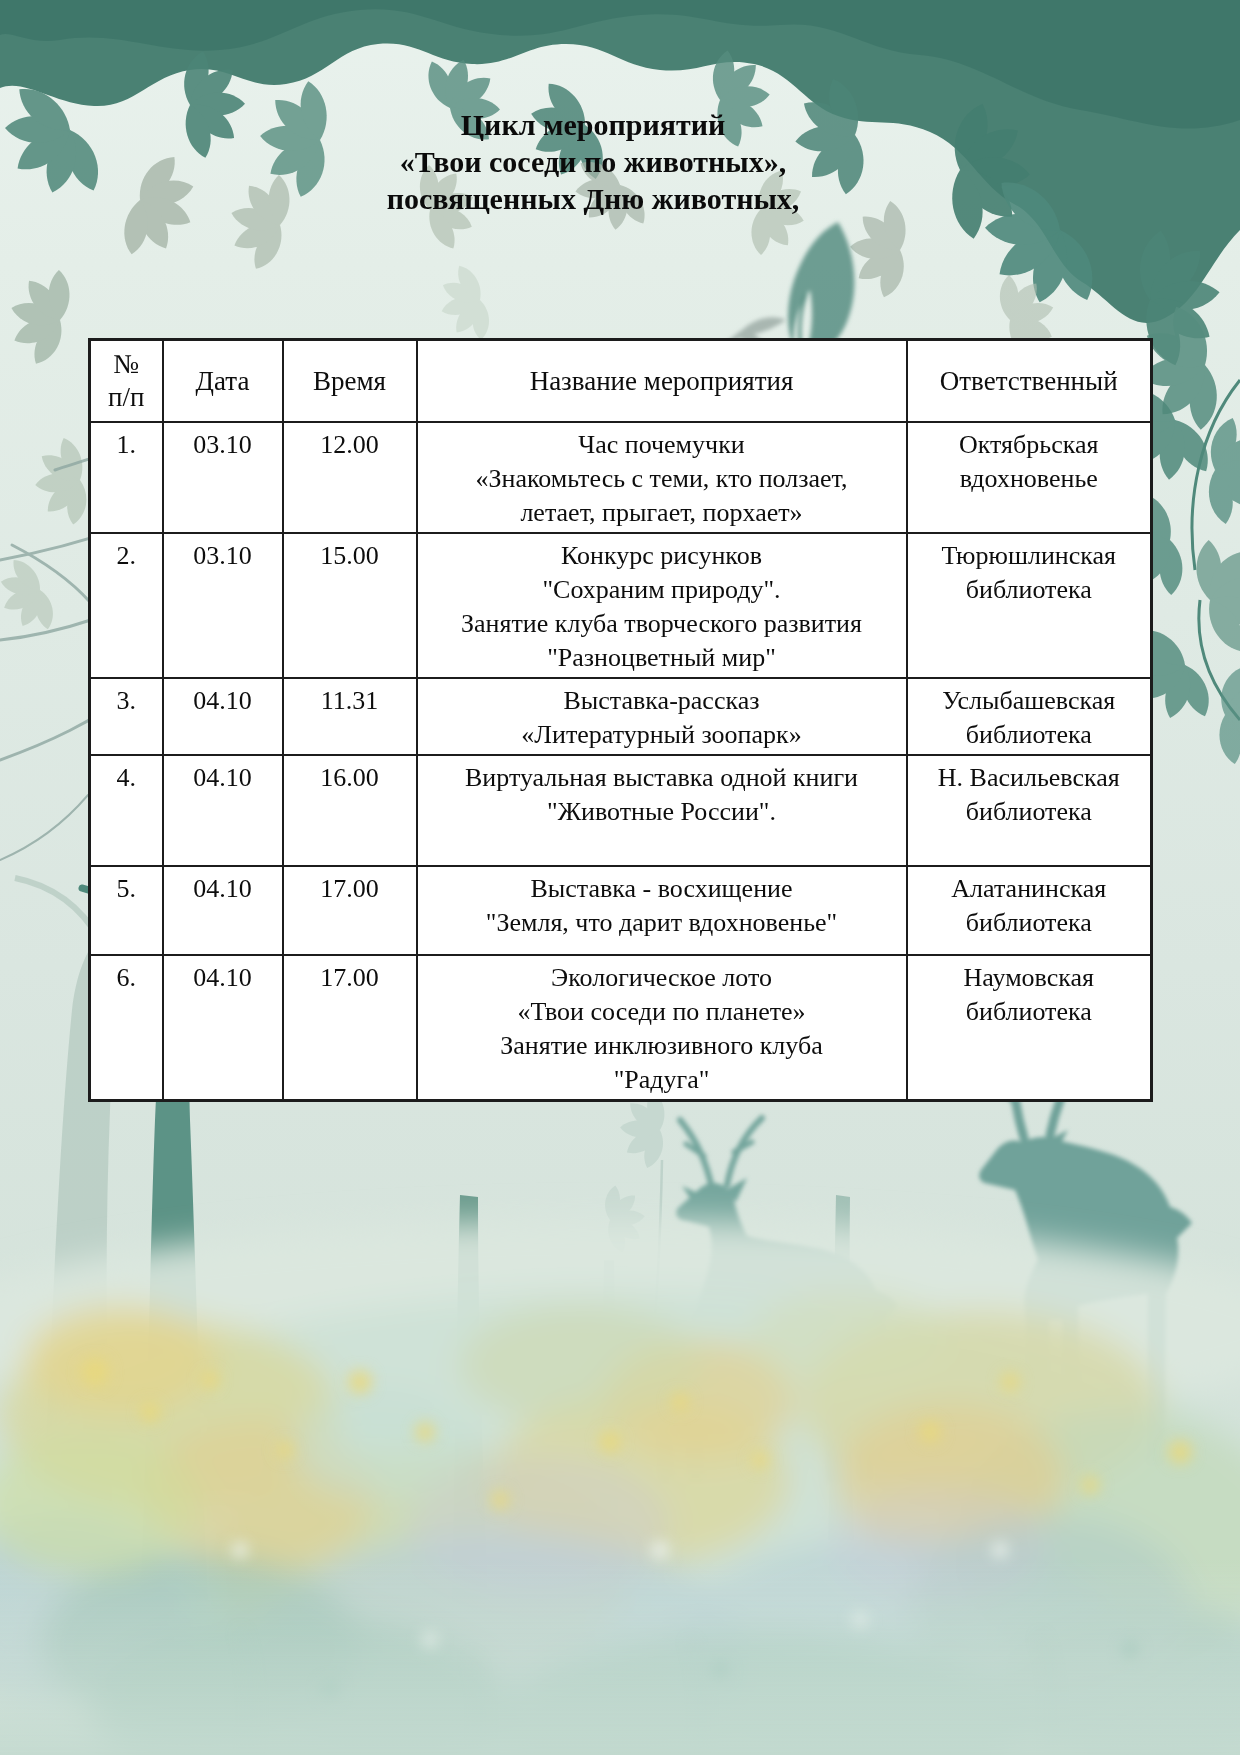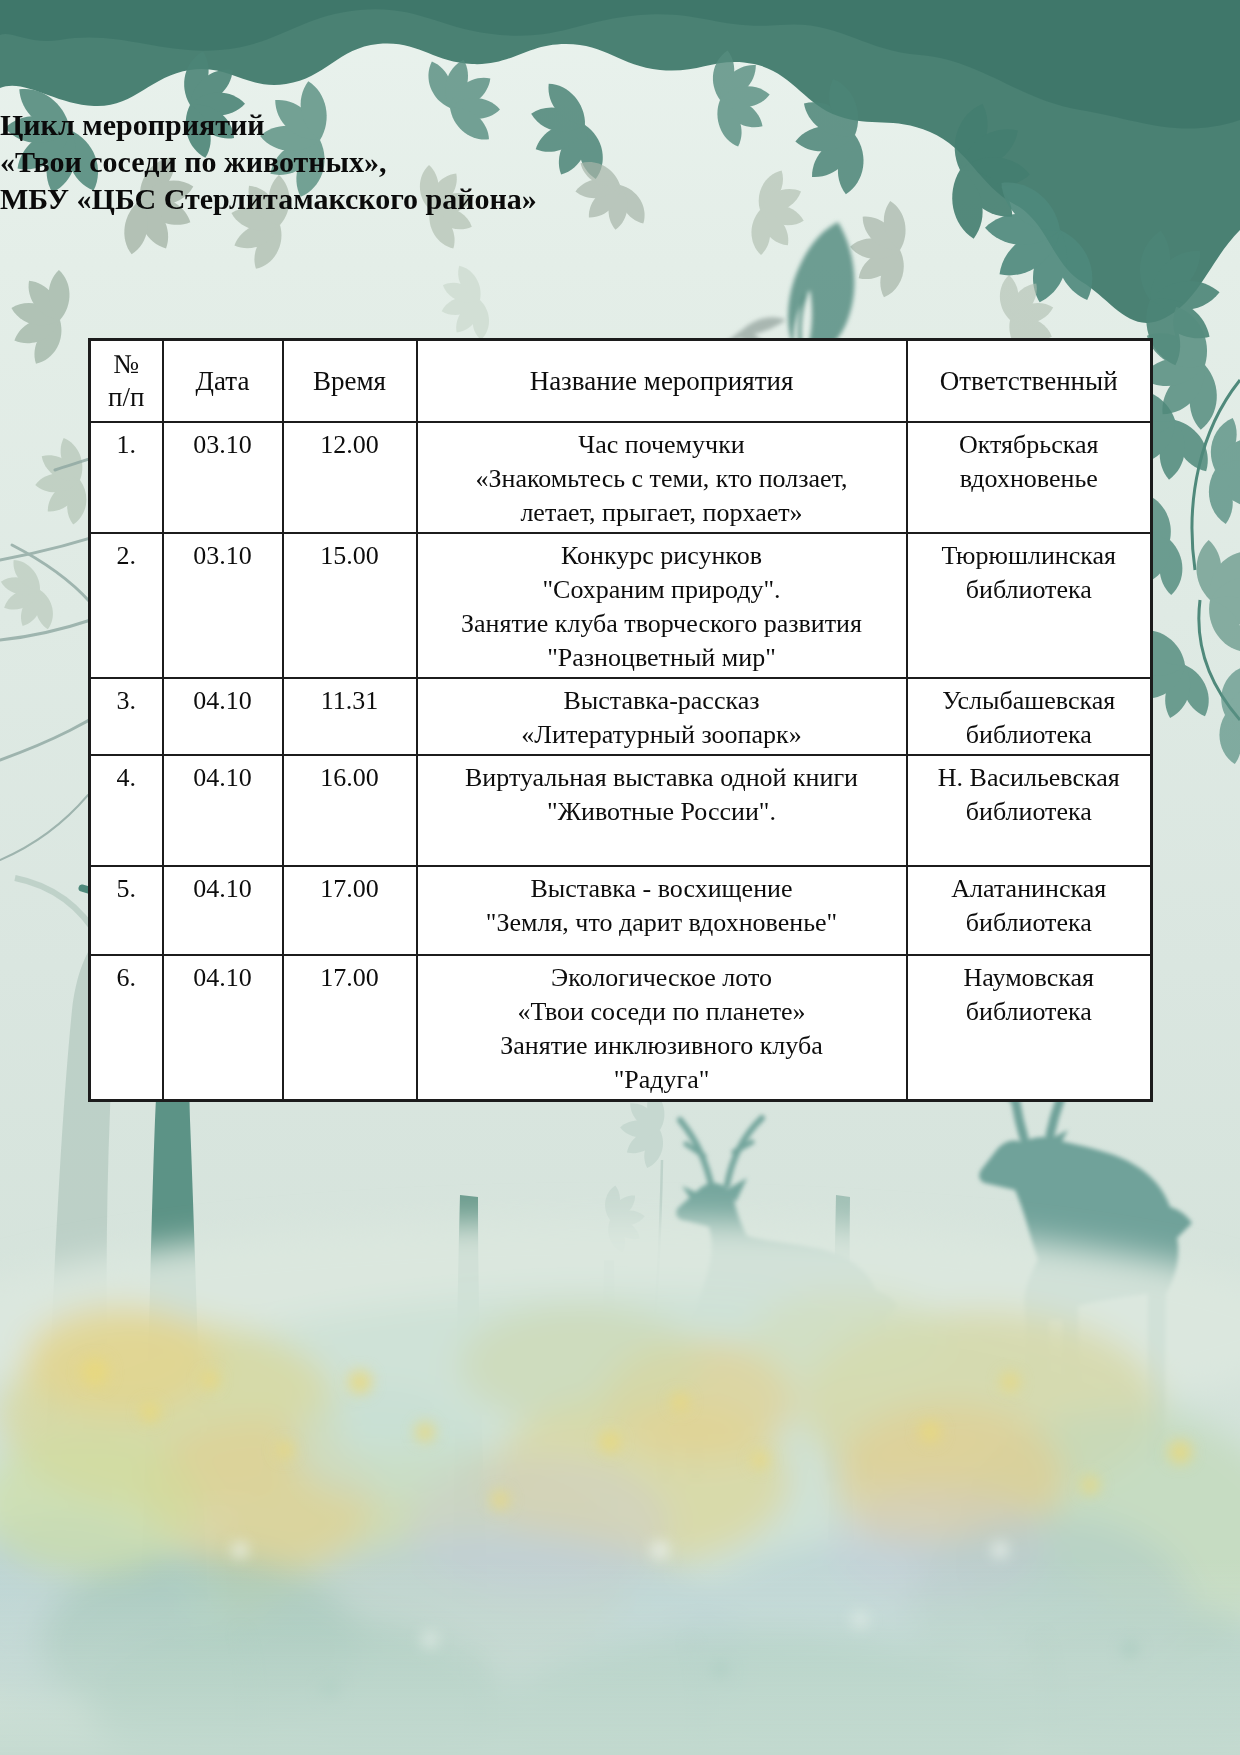--- a/index.html
+++ b/index.html
@@ -3,21 +3,21 @@
 <meta charset="utf-8">
 <style>
   html,body{margin:0;padding:0;}
   body{
     width:1240px;height:1755px;position:relative;overflow:hidden;
     background:linear-gradient(180deg,#e9f2ed 0%,#e4eee8 15%,#dfeae4 35%,#dae6e0 55%,#d5e3db 75%,#cfe0d7 100%);
     font-family:"Liberation Serif","DejaVu Serif",serif;color:#0d0d0d;
   }
   #bg{position:absolute;left:0;top:0;width:1240px;height:1755px;}
   .title{
-    position:absolute;top:106px;left:0;width:1186px;text-align:left;
+    position:absolute;top:106px;left:0;width:1186px;text-align:center;
     font-weight:bold;font-size:30px;line-height:37px;color:#0b0b0b;
   }
   .tablewrap{position:absolute;left:88px;top:338px;}
   table{
     border-collapse:collapse;table-layout:fixed;width:1062px;
     background:#ffffff;border:3px solid #1c1c1c;
   }
   th,td{border:2px solid #1c1c1c;overflow:hidden;}
   th{
     font-weight:normal;font-size:27px;line-height:33px;height:80px;
@@ -222,21 +222,21 @@
     <path stroke="#9cc3b4" stroke-width="2.5" fill="none" opacity="0.6" d="M1050,1755 C1056,1700 1050,1660 1040,1635"></path>
     <path stroke="#9cc3b4" stroke-width="2.5" fill="none" opacity="0.6" d="M480,1755 C484,1710 480,1680 472,1655"></path>
   </g>
 
   <rect x="0" y="1560" width="1240" height="195" fill="url(#fadeBottom)"></rect>
 </svg>
 
 <div class="title">
   <div>Цикл мероприятий</div>
   <div>«Твои соседи по животных»,</div>
-  <div>МБУ «ЦБС Стерлитамакского района»</div>
+  <div>посвященных Дню животных,</div>
 </div>
 
 <div class="tablewrap">
   <table>
     <colgroup>
       <col class="c1">
         <col class="c2">
         <col class="c3">
         <col class="c4">
         <col class="c5">

